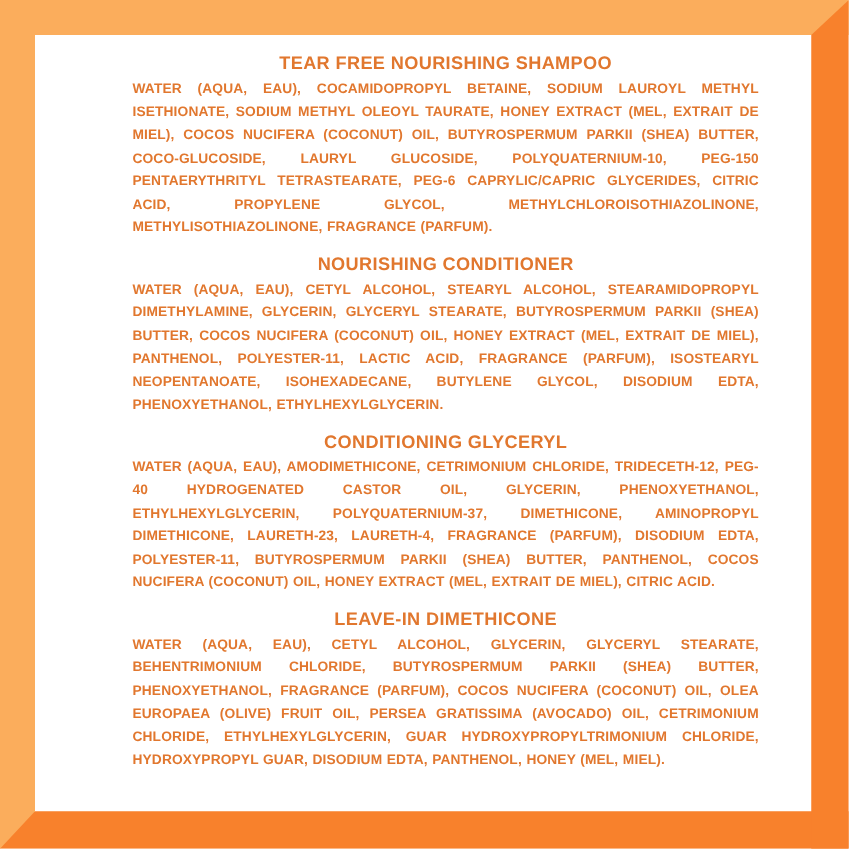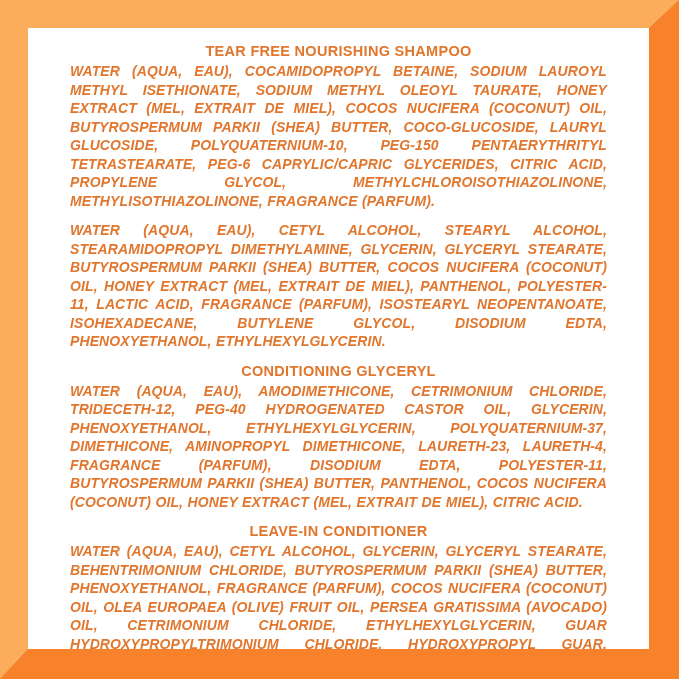--- a/index.html
+++ b/index.html
@@ -11,20 +11,21 @@
     box-sizing: border-box;
     width: 679px;
     height: 679px;
     border-style: solid;
     border-width: 28px 30px 30px 28px;
     
     border-color: var(--border-light, #FBAD5C) var(--border-dark, #F8812C)
                   var(--border-dark, #F8812C) var(--border-light, #FBAD5C);
     background: #ffffff;
     overflow: hidden;
+    padding-left: 36px;
   }
   .content {
     box-sizing: border-box;
     width: 100%;
     height: 100%;
     padding: 14px 42px 0 42px;
     font-family: "Liberation Sans", sans-serif;
     font-weight: 700;
     color: var(--text-color, #E1772E);
     overflow: hidden;
@@ -35,47 +36,47 @@
     margin: 0 0 1px 0;
     text-align: center;
     font-size: 14.5px;
     line-height: 19px;
     letter-spacing: 0.3px;
     font-weight: 700;
   }
   .ingredients {
     margin: 0;
     text-align: justify;
-    font-size: 14px;
+    font-size: 11px;
     line-height: 18.5px;
     letter-spacing: 0.1px;
     word-spacing: 0.5px;
     font-weight: 700;
-    font-style: italic;
   }
 </style>
 </head>
 <body>
 
 <div class="frame">
   <div class="content">
 
     <div class="section">
       <h2 class="section-heading">TEAR FREE NOURISHING SHAMPOO</h2>
       <p class="ingredients">WATER (AQUA, EAU), COCAMIDOPROPYL BETAINE, SODIUM LAUROYL METHYL ISETHIONATE, SODIUM METHYL OLEOYL TAURATE, HONEY EXTRACT (MEL, EXTRAIT DE MIEL), COCOS NUCIFERA (COCONUT) OIL, BUTYROSPERMUM PARKII (SHEA) BUTTER, COCO-GLUCOSIDE, LAURYL GLUCOSIDE, POLYQUATERNIUM-10, PEG-150 PENTAERYTHRITYL TETRASTEARATE, PEG-6 CAPRYLIC/CAPRIC GLYCERIDES, CITRIC ACID, PROPYLENE GLYCOL, METHYLCHLOROISOTHIAZOLINONE, METHYLISOTHIAZOLINONE, FRAGRANCE (PARFUM).</p>
     </div>
 
     <div class="section">
+      <h2 class="section-heading">NOURISHING CONDITIONER</h2>
       <p class="ingredients">WATER (AQUA, EAU), CETYL ALCOHOL, STEARYL ALCOHOL, STEARAMIDOPROPYL DIMETHYLAMINE, GLYCERIN, GLYCERYL STEARATE, BUTYROSPERMUM PARKII (SHEA) BUTTER, COCOS NUCIFERA (COCONUT) OIL, HONEY EXTRACT (MEL, EXTRAIT DE MIEL), PANTHENOL, POLYESTER-11, LACTIC ACID, FRAGRANCE (PARFUM), ISOSTEARYL NEOPENTANOATE, ISOHEXADECANE, BUTYLENE GLYCOL, DISODIUM EDTA, PHENOXYETHANOL, ETHYLHEXYLGLYCERIN.</p>
     </div>
 
     <div class="section">
       <h2 class="section-heading">CONDITIONING GLYCERYL</h2>
       <p class="ingredients">WATER (AQUA, EAU), AMODIMETHICONE, CETRIMONIUM CHLORIDE, TRIDECETH-12, PEG-40 HYDROGENATED CASTOR OIL, GLYCERIN, PHENOXYETHANOL, ETHYLHEXYLGLYCERIN, POLYQUATERNIUM-37, DIMETHICONE, AMINOPROPYL DIMETHICONE, LAURETH-23, LAURETH-4, FRAGRANCE (PARFUM), DISODIUM EDTA, POLYESTER-11, BUTYROSPERMUM PARKII (SHEA) BUTTER, PANTHENOL, COCOS NUCIFERA (COCONUT) OIL, HONEY EXTRACT (MEL, EXTRAIT DE MIEL), CITRIC ACID.</p>
     </div>
 
     <div class="section">
-      <h2 class="section-heading">LEAVE-IN CONDITIONER</h2>
+      <h2 class="section-heading">LEAVE-IN DIMETHICONE</h2>
       <p class="ingredients">WATER (AQUA, EAU), CETYL ALCOHOL, GLYCERIN, GLYCERYL STEARATE, BEHENTRIMONIUM CHLORIDE, BUTYROSPERMUM PARKII (SHEA) BUTTER, PHENOXYETHANOL, FRAGRANCE (PARFUM), COCOS NUCIFERA (COCONUT) OIL, OLEA EUROPAEA (OLIVE) FRUIT OIL, PERSEA GRATISSIMA (AVOCADO) OIL, CETRIMONIUM CHLORIDE, ETHYLHEXYLGLYCERIN, GUAR HYDROXYPROPYLTRIMONIUM CHLORIDE, HYDROXYPROPYL GUAR, DISODIUM EDTA, PANTHENOL, HONEY (MEL, MIEL).</p>
     </div>
 
   </div>
 </div>
 
 </body></html>

